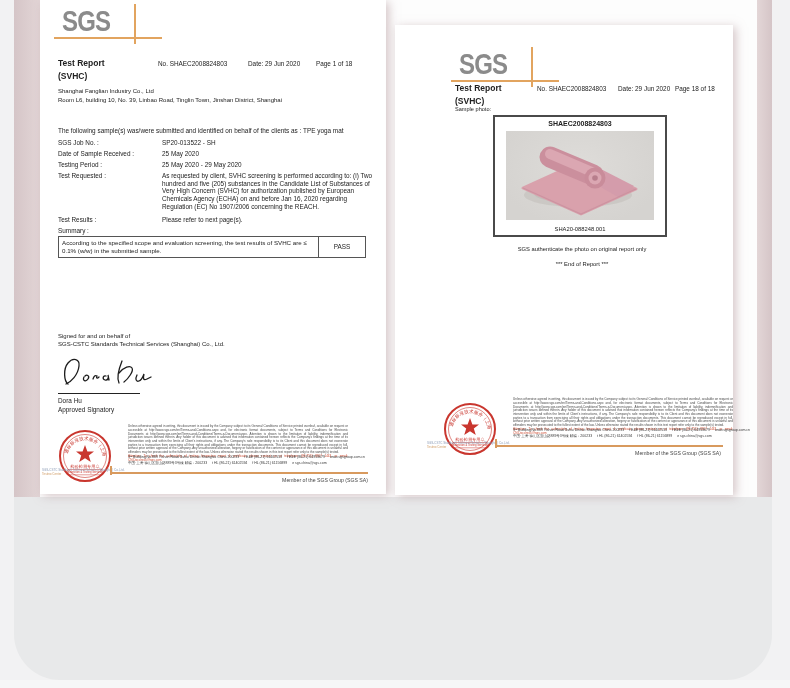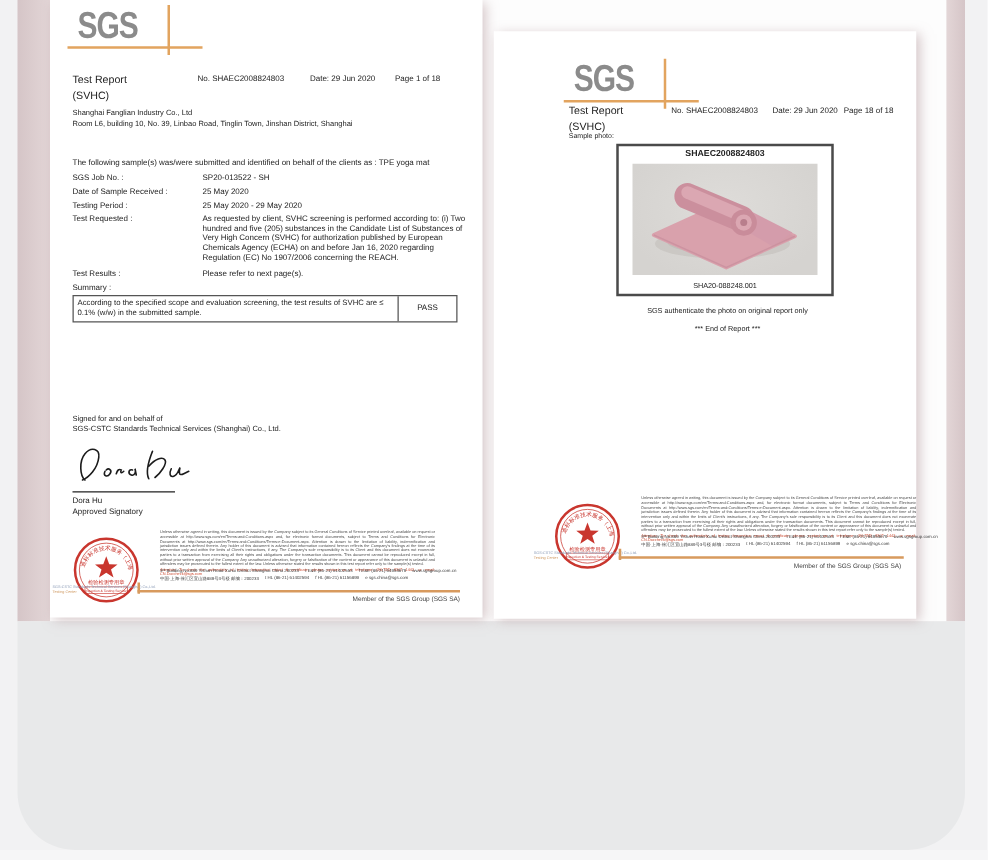--- a/index.html
+++ b/index.html
@@ -20,21 +20,21 @@
   .page{background:#ffffff;box-shadow:3px 2px 9px rgba(175,145,150,.5);}
   .page1{left:40px;top:0;width:346px;height:494px;}
   .page2{left:395px;top:25px;width:338px;height:470px;}
   
   .sgs-logo{width:112px;height:46px;}
   .sgs-text{position:absolute;left:4px;top:0;font-size:30px;font-weight:bold;color:#8b8b8b;
     letter-spacing:-1px;transform:scaleX(.8);transform-origin:left top;line-height:1;}
   .sgs-hline{position:absolute;left:-4px;top:31px;width:108px;height:2px;background:#e2a45f;}
   .sgs-vline{position:absolute;left:76px;top:-2px;width:2px;height:40px;background:#e2a45f;}
   
-  .t-title{font-size:8.5px;font-weight:normal;color:#222;}
+  .t-title{font-size:8.5px;font-weight:bold;color:#222;}
   .t-meta{font-size:6.4px;color:#222;}
   .t-body{font-size:6.4px;color:#222;line-height:1.2;}
   .t-small{font-size:6px;color:#222;}
   .t-tiny{font-size:5.6px;color:#222;}
   
   .sum-table{display:flex;border:1px solid #555;width:308px;box-sizing:border-box;}
   .sum-cell1{flex:1;padding:2px 3px;font-size:6.2px;line-height:1.25;color:#222;}
   .sum-cell2{width:46px;border-left:1px solid #555;display:flex;align-items:center;justify-content:center;font-size:6.4px;color:#222;}
   
   .sig-line{border-top:1px solid #222;width:82px;}

